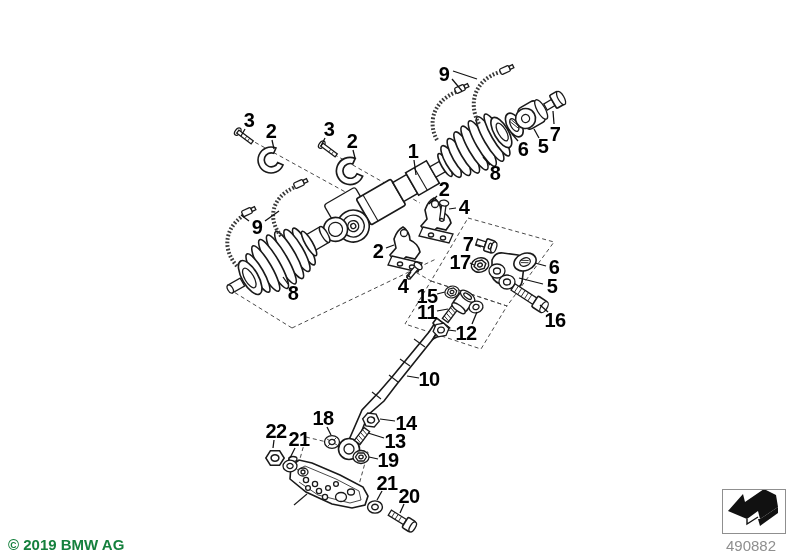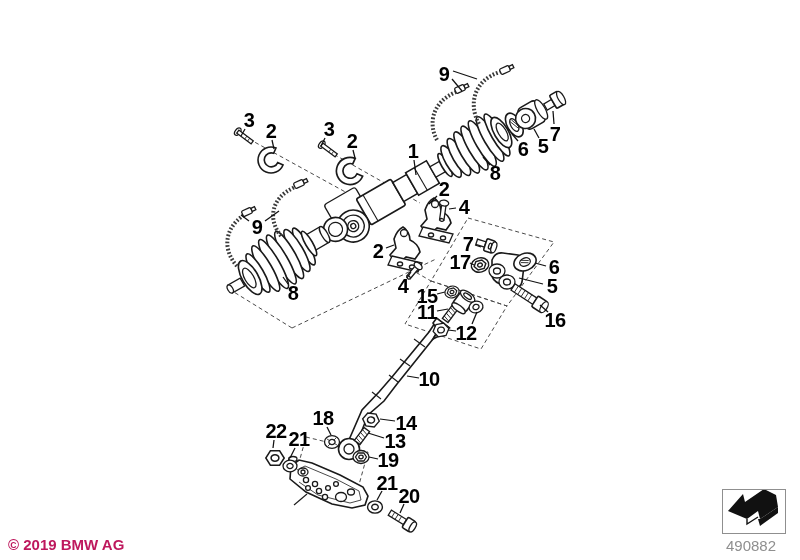--- a/index.html
+++ b/index.html
@@ -7,21 +7,21 @@
   #stage{position:relative;width:800px;height:560px;background:#fff;}
   svg{position:absolute;left:0;top:0;}
   .ol  {fill:#fff;stroke:#1a1a1a;stroke-width:1.3;}
   .ol2 {fill:#fff;stroke:#1a1a1a;stroke-width:1.6;}
   .ln  {stroke:#1a1a1a;stroke-width:1.1;fill:none;}
   .thin{stroke:#1a1a1a;stroke-width:0.8;fill:none;}
   .dash{stroke:#4a4a4a;stroke-width:1;fill:none;stroke-dasharray:4 3;}
   .wire{stroke:#3a3a3a;stroke-width:4;fill:none;stroke-dasharray:1.7 1.9;}
   .callout{font:800 20px "Liberation Sans",sans-serif;fill:#000;text-anchor:middle;letter-spacing:-0.5px;}
   .leader{stroke:#111;stroke-width:1.25;}
-  #copyright{position:absolute;left:8px;top:536px;font:700 15px "Liberation Sans",sans-serif;color:#be185d;}
+  #copyright{position:absolute;left:8px;top:536px;font:700 15px "Liberation Sans",sans-serif;color:#15803d;}
   #thumb{position:absolute;left:722px;top:489px;width:64px;height:45px;border:1.5px solid #8f8f8f;
          background:#fff;box-sizing:border-box;}
   #imgno{position:absolute;left:726px;top:537px;width:84px;text-align:left;
          font:400 15px "Liberation Sans",sans-serif;color:#8f8f8f;}
 </style>
 </head>
 <body>
 
 <div id="stage">
 

